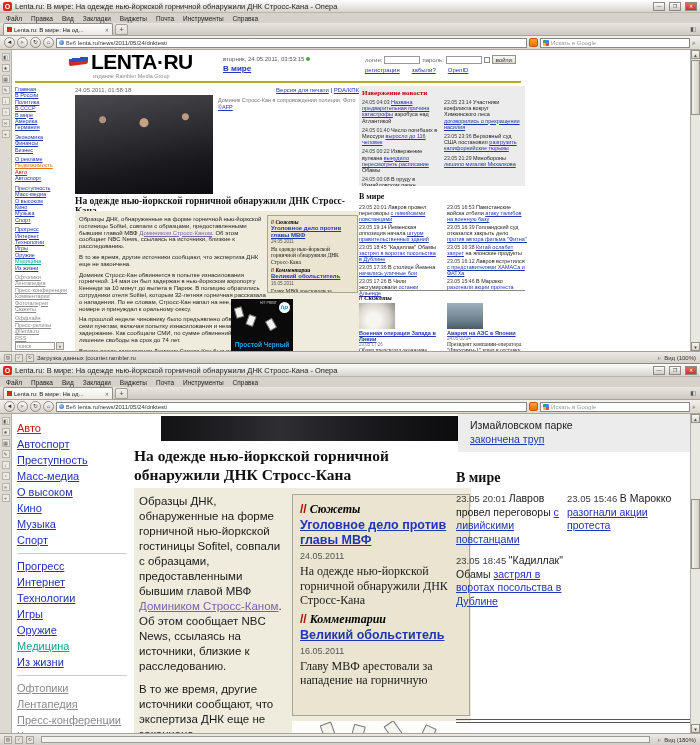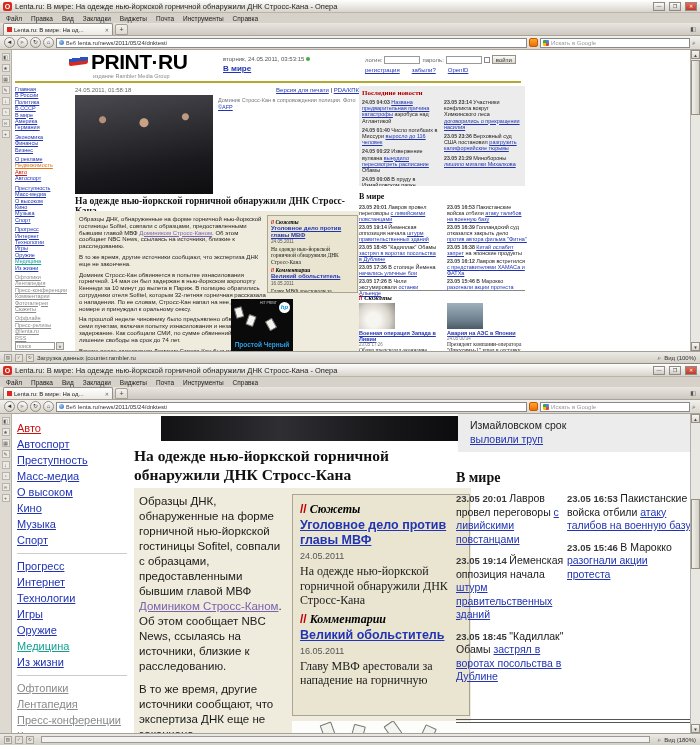--- a/index.html
+++ b/index.html
@@ -93,21 +93,21 @@
 .hp-top{font-size:3.5px;color:#ccc;text-align:right;padding:2px 16px 0 0;}
 .hp-logo{position:absolute;right:3px;top:3px;width:11px;height:11px;border-radius:50%;background:#fff;color:#0096d6;font-weight:bold;font-size:6px;text-align:center;line-height:11px;font-style:italic;}
 .hp-blue{position:absolute;left:0;right:0;bottom:13px;text-align:center;color:#2aa0e0;font-size:6.5px;font-weight:bold;white-space:nowrap;}
 .hp-white{position:absolute;left:0;right:0;bottom:5px;text-align:center;color:#eee;font-size:5px;}
 .card{position:absolute;width:8px;height:11px;background:#f5f5f0;border:1px solid #777;border-radius:1px;}
 .latest1{left:346px;top:36px;width:166px;height:100px;background:#ececec;padding:3px;overflow:hidden;}
 .ltitle{font-size:7px;font-weight:bold;color:#b00000;margin-bottom:2px;font-family:"Liberation Serif",serif;}
 .lcols{display:flex;gap:6px;}
 .lcols>div{width:76px;}
 .ni{font-size:5.5px;line-height:6.2px;margin-bottom:3px;font-family:"Liberation Serif",serif;color:#222;}
-.nt{color:#3a3a3a;font-weight:bold;font-size:.95em;}
+.nt{color:#3a3a3a;font-weight:normal;font-size:.95em;}
 .world1t{left:346px;top:142px;font-size:8px;font-weight:bold;color:#111;}
 .wcols1{left:346px;top:154px;width:168px;display:flex;gap:8px;}
 .wcols1>div{width:80px;}
 .wcols1 .ni{margin-bottom:2px;line-height:6px;}
 .div1{left:346px;top:240px;width:166px;border-top:1px solid #888;}
 .sfeed{left:346px;top:244px;width:172px;}
 .sfeedt{font-size:6.5px;}
 .sfrow{display:flex;gap:8px;margin-top:2px;}
 .sfitem{width:80px;}
 .thumb{width:36px;height:26px;margin-bottom:1px;}
@@ -193,21 +193,21 @@
         <span class="pico">★</span>
         <span class="pico">▦</span>
         <span class="pico">✎</span>
         <span class="pico">↓</span>
         <span class="pico">◔</span>
         <span class="pico">∞</span>
         <span class="pico">+</span>
       </div>
     <div class="page" id="pg1">
       <div class="flag"></div>
-      <div class="logo">PRINT·RU</div>
+      <div class="logo">LENTA·RU</div>
       <div class="tagline">издание Rambler Media Group</div>
       <div class="mdate"><span>вторник, 24.05.2011, 03:53:15</span><span class="mdot"></span></div>
       <div class="msection"><a class="lk">В мире</a></div>
       <div class="login">
         <div class="lrow">
           <span>логин:</span>
           <span class="lin"></span>
           <span>пароль:</span>
           <span class="lin"></span>
           <span class="lcheck"></span>
@@ -291,21 +291,21 @@
       <div class="hpad1">
         <span class="card" style="left:4px;top:8px;transform:rotate(-15deg)"></span>
         <span class="card" style="left:16px;top:16px;transform:rotate(20deg)"></span>
         <span class="card" style="left:36px;top:20px;transform:rotate(-30deg)"></span>
         <div class="hp-top">HIT PRINT</div>
         <span class="hp-logo">hp</span>
         <div class="hp-blue">Простой Черный</div>
         <div class="hp-white">КАРТРИДЖ HP</div>
       </div>
       <div class="latest1">
-        <div class="ltitle">Последние новости</div>
+        <div class="ltitle">Извержение новости</div>
         <div class="lcols">
           <div>
 
           <div class="ni"><span class="nt">24.05 04:03</span> <span></span><a class="lk">Названа предварительная причина катастрофы</a><span> аэробуса над Атлантикой</span></div>
               <div class="ni"><span class="nt">24.05 01:40</span> <span>Число погибших в Миссури </span><a class="lk">выросло до 116 человек</a><span></span></div>
               <div class="ni"><span class="nt">24.05 00:22</span> <span>Извержение вулкана </span><a class="lk">вынудило пересмотреть расписание</a><span> Обамы</span></div>
               <div class="ni"><span class="nt">24.05 00:08</span> <span>В пруду в Измайловском парке </span><span></span></div>
             </div>
           <div>
 
@@ -468,33 +468,31 @@
         <div class="sd">16.05.2011</div>
         <div class="stxt">Главу МВФ арестовали за нападение на горничную</div>
       </div>
       <div class="adslice">
         <span class="card" style="left:30px;top:2px;width:12px;height:16px;transform:rotate(-20deg)"></span>
         <span class="card" style="left:60px;top:4px;width:12px;height:16px;transform:rotate(15deg)"></span>
         <span class="card" style="left:95px;top:1px;width:12px;height:16px;transform:rotate(-35deg)"></span>
         <span class="card" style="left:130px;top:5px;width:12px;height:16px;transform:rotate(25deg)"></span>
       </div>
       <div class="gray2">
-        <div>Измайловском срок</div>
-        <a class="lk">выловили труп</a>
+        <div>Измайловском парке</div>
+        <a class="lk">закончена труп</a>
       </div>
       <div class="world2t sf">В мире</div>
       <div class="wcol2a">
 
       <div class="ni2"><span class="nt">23.05 20:01</span> <span>Лавров провел переговоры </span><a class="lk">с ливийскими повстанцами</a><span></span></div>
-          <div class="ni2"><span class="nt">23.05 19:14</span> <span>Йеменская оппозиция начала </span><a class="lk">штурм правительственных зданий</a><span></span></div>
           <div class="ni2"><span class="nt">23.05 18:45</span> <span>"Кадиллак" Обамы </span><a class="lk">застрял в воротах посольства в Дублине</a><span></span></div>
         </div>
       <div class="wcol2b">
 
-      <div class="ni2"><span class="nt">23.05 16:53</span> <span>Пакистанские войска отбили </span><a class="lk">атаку талибов на военную базу</a><span></span></div>
           <div class="ni2"><span class="nt">23.05 15:46</span> <span>В Марокко </span><a class="lk">разогнали акции протеста</a><span></span></div>
         </div>
       <div class="dblhr"></div>
     </div>
     <div class="vscroll">
       <span class="sarr sup">▲</span>
       <span class="sthumb"></span>
       <span class="sarr sdown">▼</span>
     </div>
   </div>

